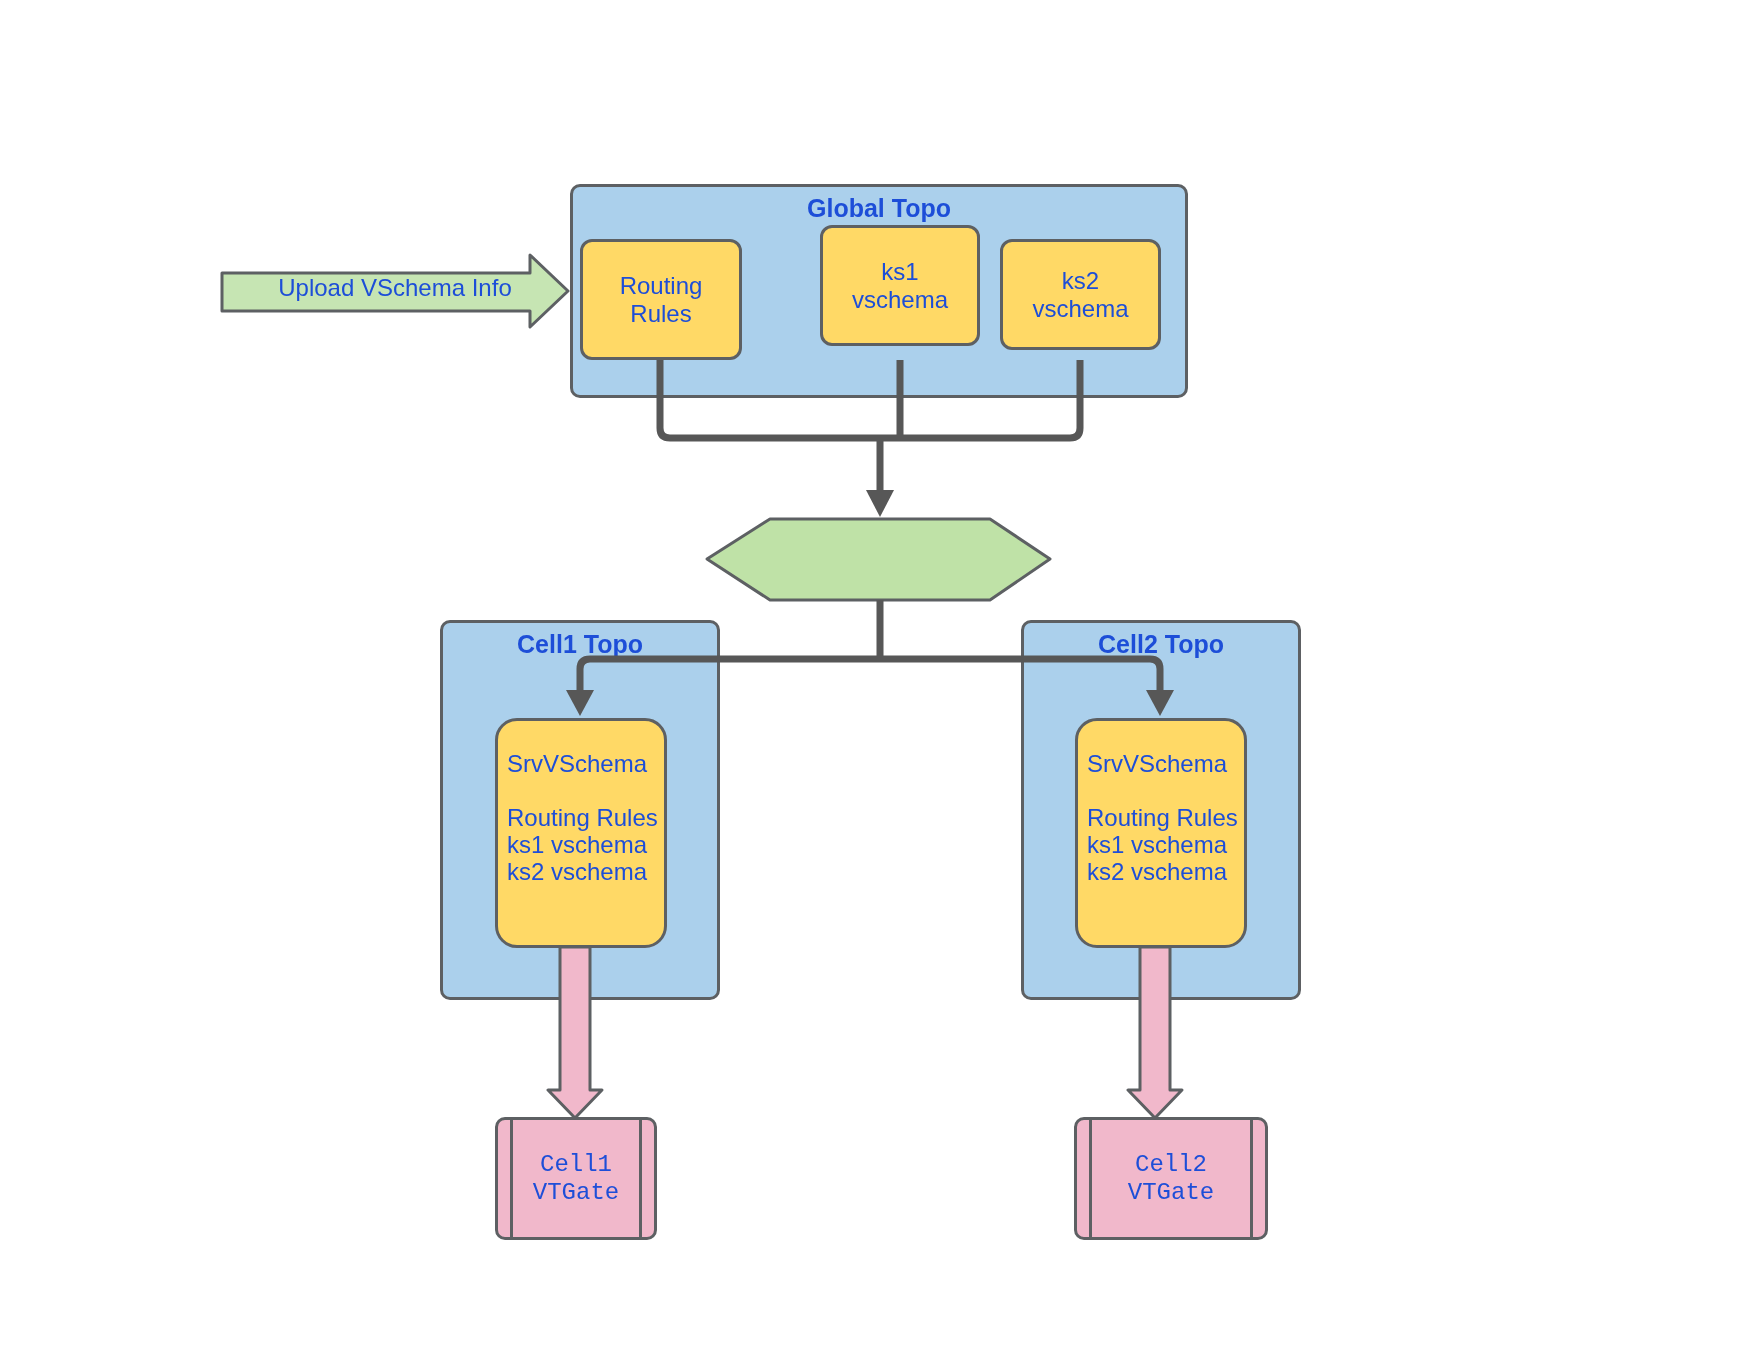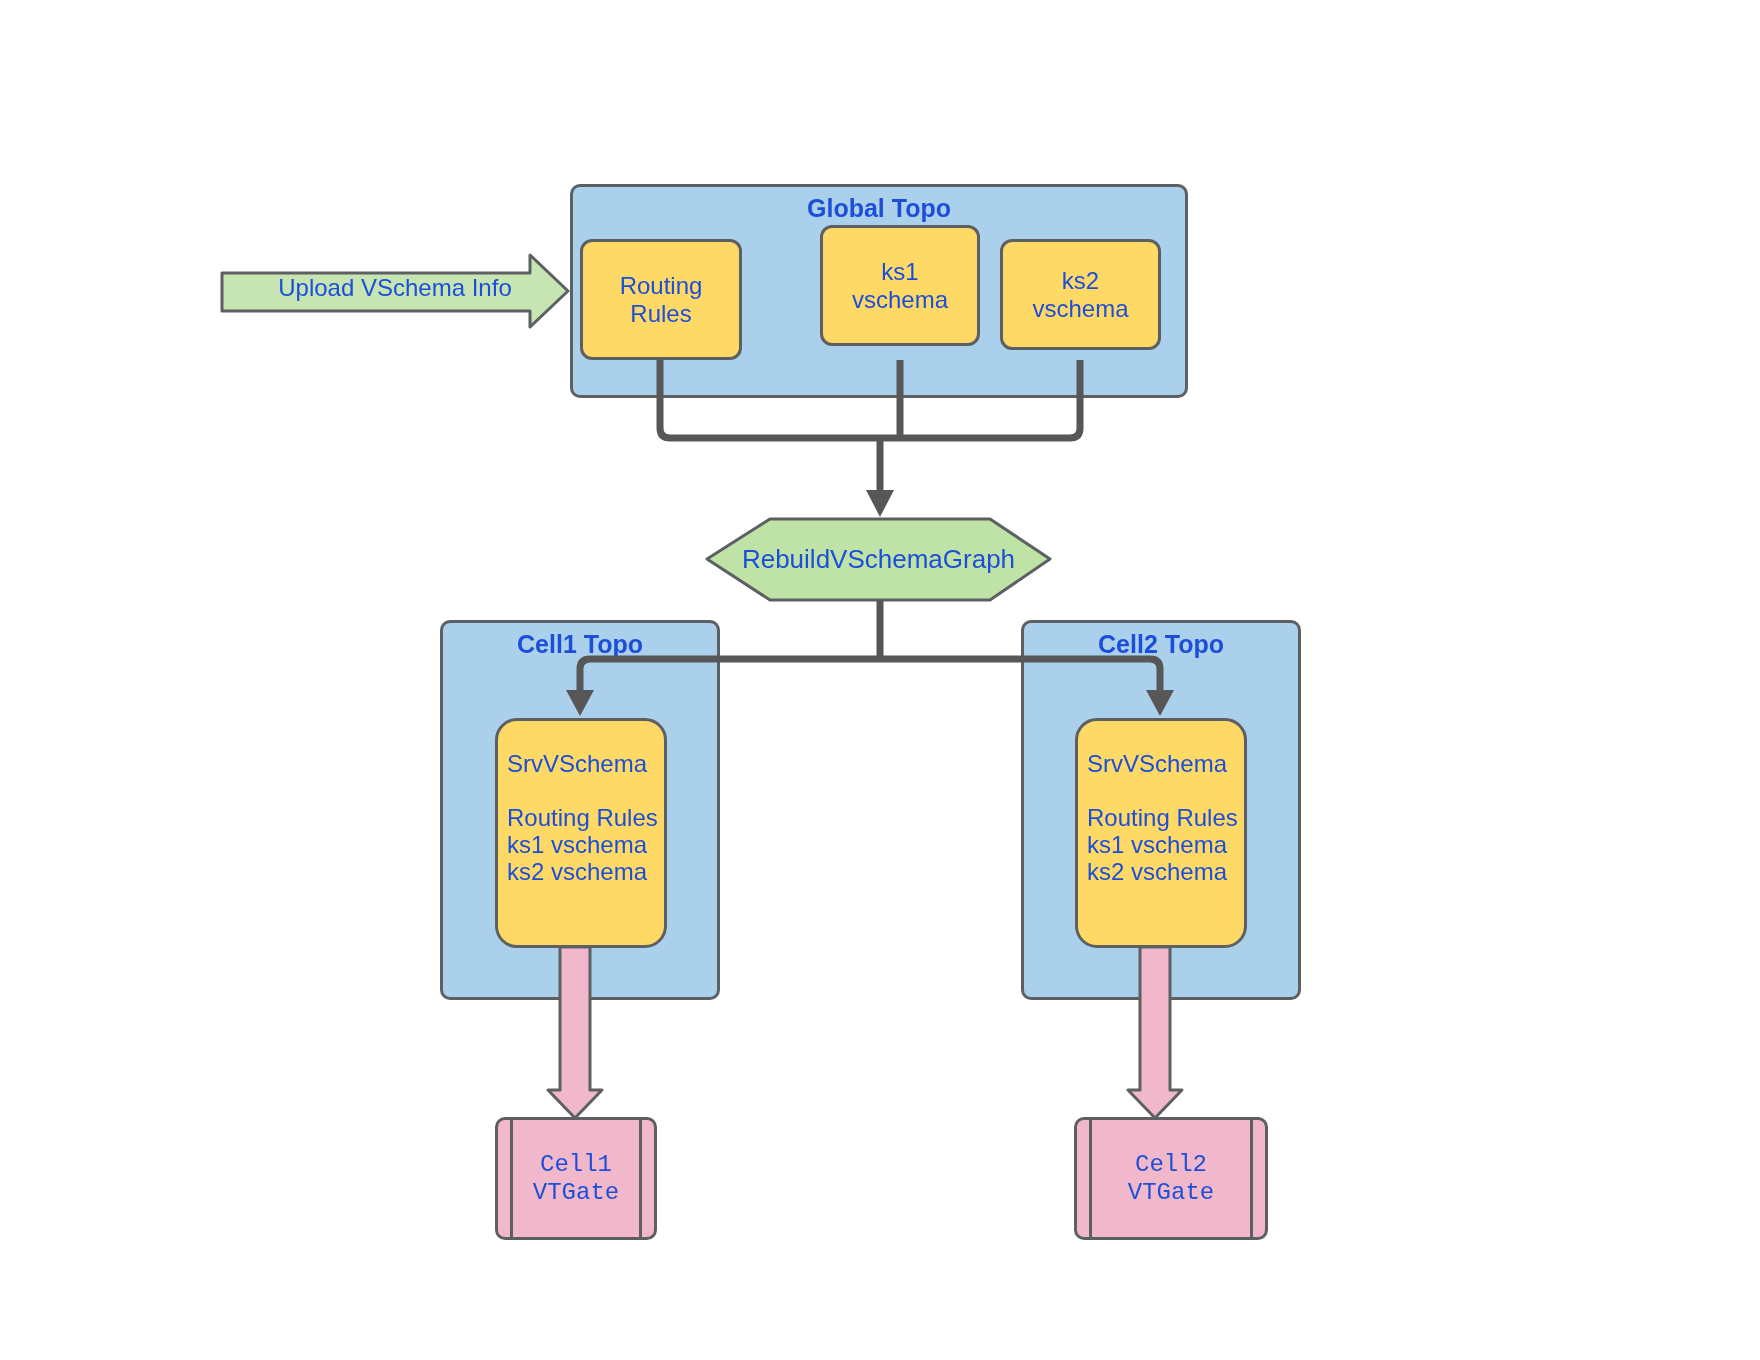--- a/index.html
+++ b/index.html
@@ -154,15 +154,14 @@
     <path d="M880 600 V659 M580 694 V669 Q580 659 590 659 H1150 Q1160 659 1160 669 V694" fill="none" stroke="#575757" stroke-width="7"></path>
     <polygon points="580,716 566,690 594,690" fill="#575757"></polygon>
     <polygon points="1160,716 1146,690 1174,690" fill="#575757"></polygon>
 
     <polygon points="560,947 590,947 590,1090 602,1090 575,1118 548,1090 560,1090" fill="#f1b8cb" stroke="#5d6063" stroke-width="3" stroke-linejoin="round"></polygon>
     <polygon points="1140,947 1170,947 1170,1090 1182,1090 1155,1118 1128,1090 1140,1090" fill="#f1b8cb" stroke="#5d6063" stroke-width="3" stroke-linejoin="round"></polygon>
   </svg>
 
   <div class="abs float-label" style="left:222px; top:269px; width:346px; height:38px;">Upload VSchema Info</div>
 
-  <div class="abs float-label hex-label" style="left:707px; top:519px; width:343px; height:81px;">RebuildVSchemaGraph</div>
 
 </div>
 
 </body></html>

